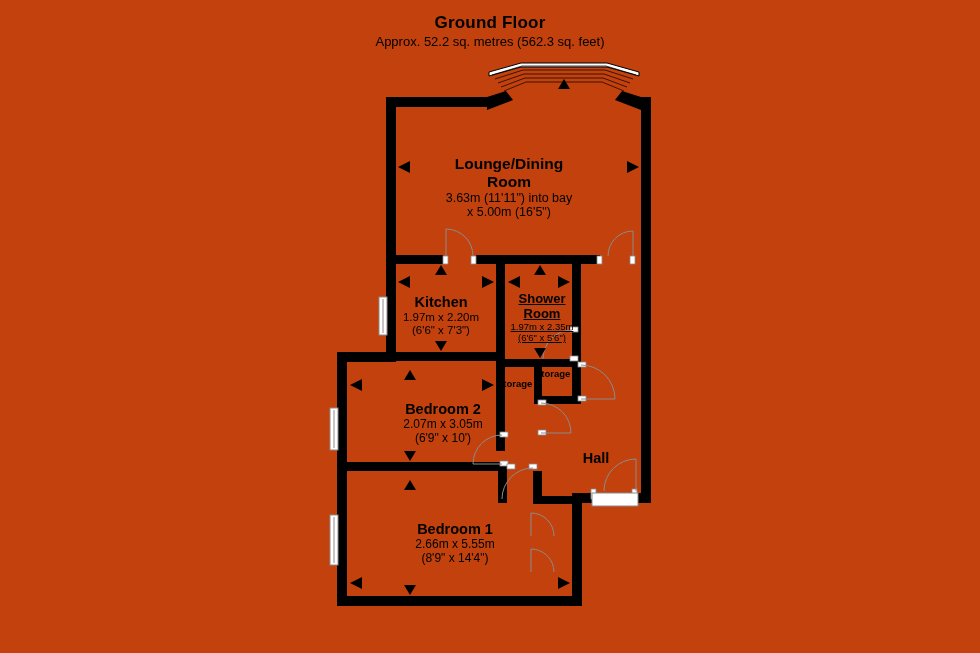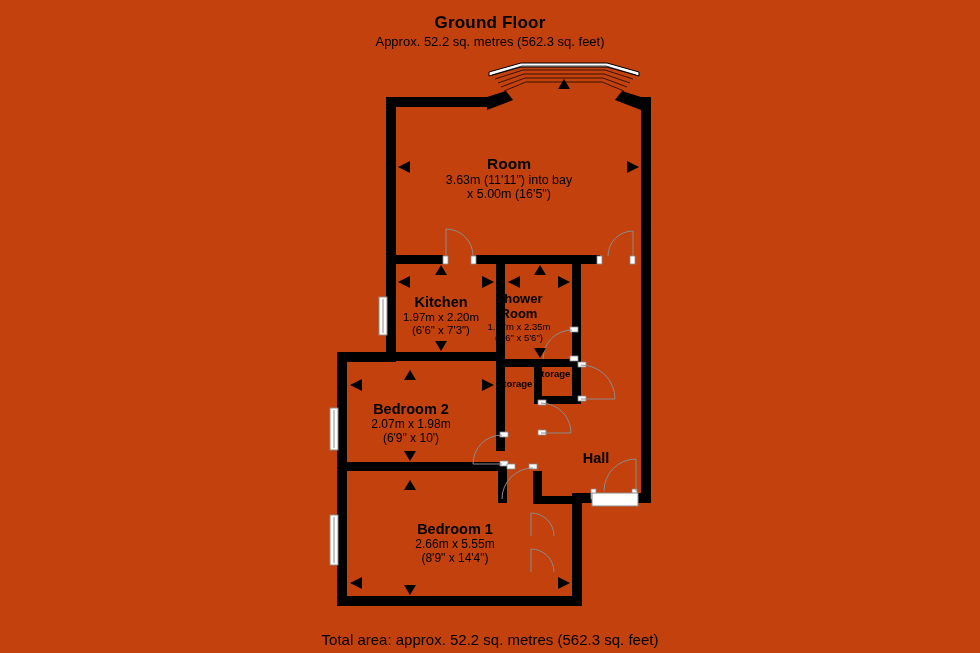--- a/index.html
+++ b/index.html
@@ -69,25 +69,25 @@
   }
   
   #room-lounge { left: 394px; top: 155px; width: 230px; }
   #room-lounge .room-name { font-size: 15.5px; }
   #room-lounge .room-dim { font-size: 12.5px; }
   
   #room-kitchen { left: 382px; top: 294px; width: 118px; text-align: center; }
   #room-kitchen .room-name { font-size: 14.5px; }
   #room-kitchen .room-dim { font-size: 11.5px; }
   
-  #room-shower { left: 478px; top: 291px; width: 82px; }
+  #room-shower { left: 501px; top: 291px; width: 82px; text-decoration: underline; }
   #room-shower .room-name { font-size: 13px; }
   #room-shower .room-dim { font-size: 9.5px; }
   
-  #room-bed2 { left: 346px; top: 401px; width: 130px; }
+  #room-bed2 { left: 378px; top: 401px; width: 130px; }
   #room-bed2 .room-name { font-size: 14.5px; }
   #room-bed2 .room-dim { font-size: 12px; }
   
   #room-bed1 { left: 390px; top: 521px; width: 130px; }
   #room-bed1 .room-name { font-size: 14.5px; }
   #room-bed1 .room-dim { font-size: 12px; }
   
   #room-hall { left: 565px; top: 450px; width: 62px; }
   #room-hall .room-name { font-size: 14.5px; }
   
@@ -298,52 +298,52 @@
 
       <polygon points="350,583 362,577 362,589"></polygon>
 
       <polygon points="570,583 558,577 558,589"></polygon>
 
       <polygon points="410,595 404,585 416,585"></polygon>
     </g>
   </svg>
 
   <div class="room" id="room-lounge">
+    <span class="room-name">Lounge/Dining</span>
     <span class="room-name">Room</span>
     <span class="room-dim">3.63m (11'11") into bay</span>
     <span class="room-dim">x 5.00m (16'5")</span>
   </div>
 
   <div class="room" id="room-kitchen">
     <span class="room-name">Kitchen</span>
     <span class="room-dim">1.97m x 2.20m</span>
     <span class="room-dim">(6'6" x 7'3")</span>
   </div>
 
   <div class="room" id="room-shower">
     <span class="room-name">Shower</span>
     <span class="room-name">Room</span>
     <span class="room-dim">1.97m x 2.35m</span>
     <span class="room-dim">(6'6" x 5'6")</span>
   </div>
 
   <div class="room" id="room-bed2">
     <span class="room-name">Bedroom 2</span>
-    <span class="room-dim">2.07m x 1.98m</span>
+    <span class="room-dim">2.07m x 3.05m</span>
     <span class="room-dim">(6'9" x 10')</span>
   </div>
 
   <div class="room" id="room-bed1">
     <span class="room-name">Bedroom 1</span>
     <span class="room-dim">2.66m x 5.55m</span>
     <span class="room-dim">(8'9" x 14'4")</span>
   </div>
 
   <div class="room" id="room-hall">
     <span class="room-name">Hall</span>
   </div>
 
   <div class="storage-label" id="storage-label-1">Storage</div>
   <div class="storage-label" id="storage-label-2">Storage</div>
 
-  <div class="footer-total">Total area: approx. 52.2 sq. metres (562.3 sq. feet)</div>
 
 </div>
 
 </body></html>

